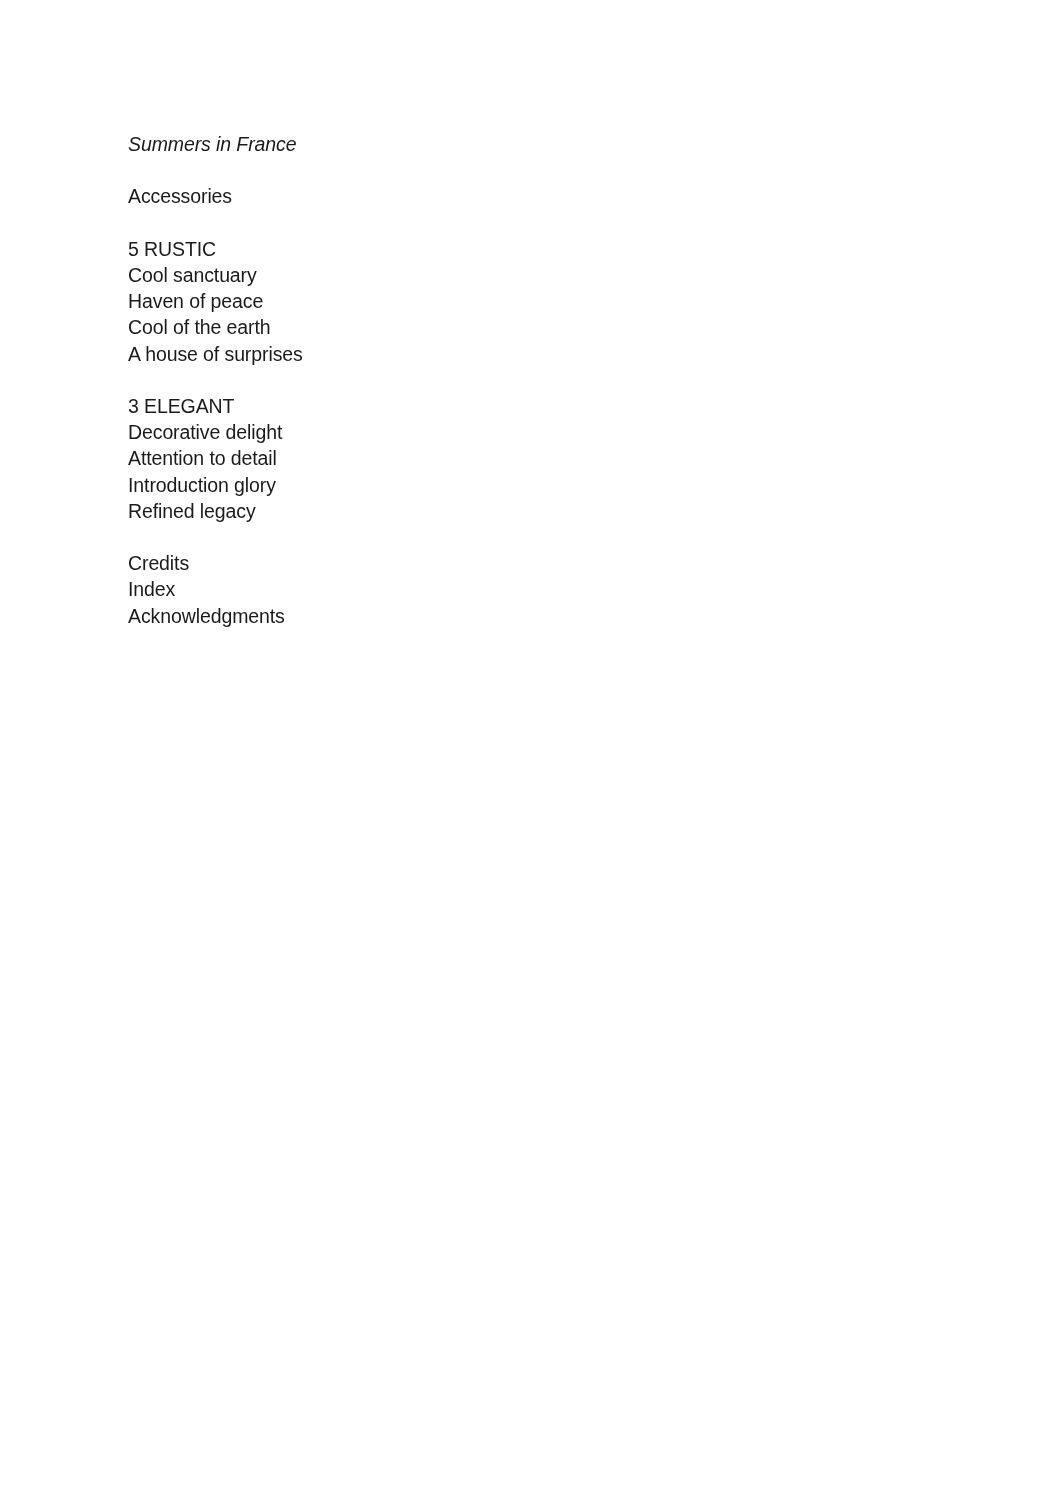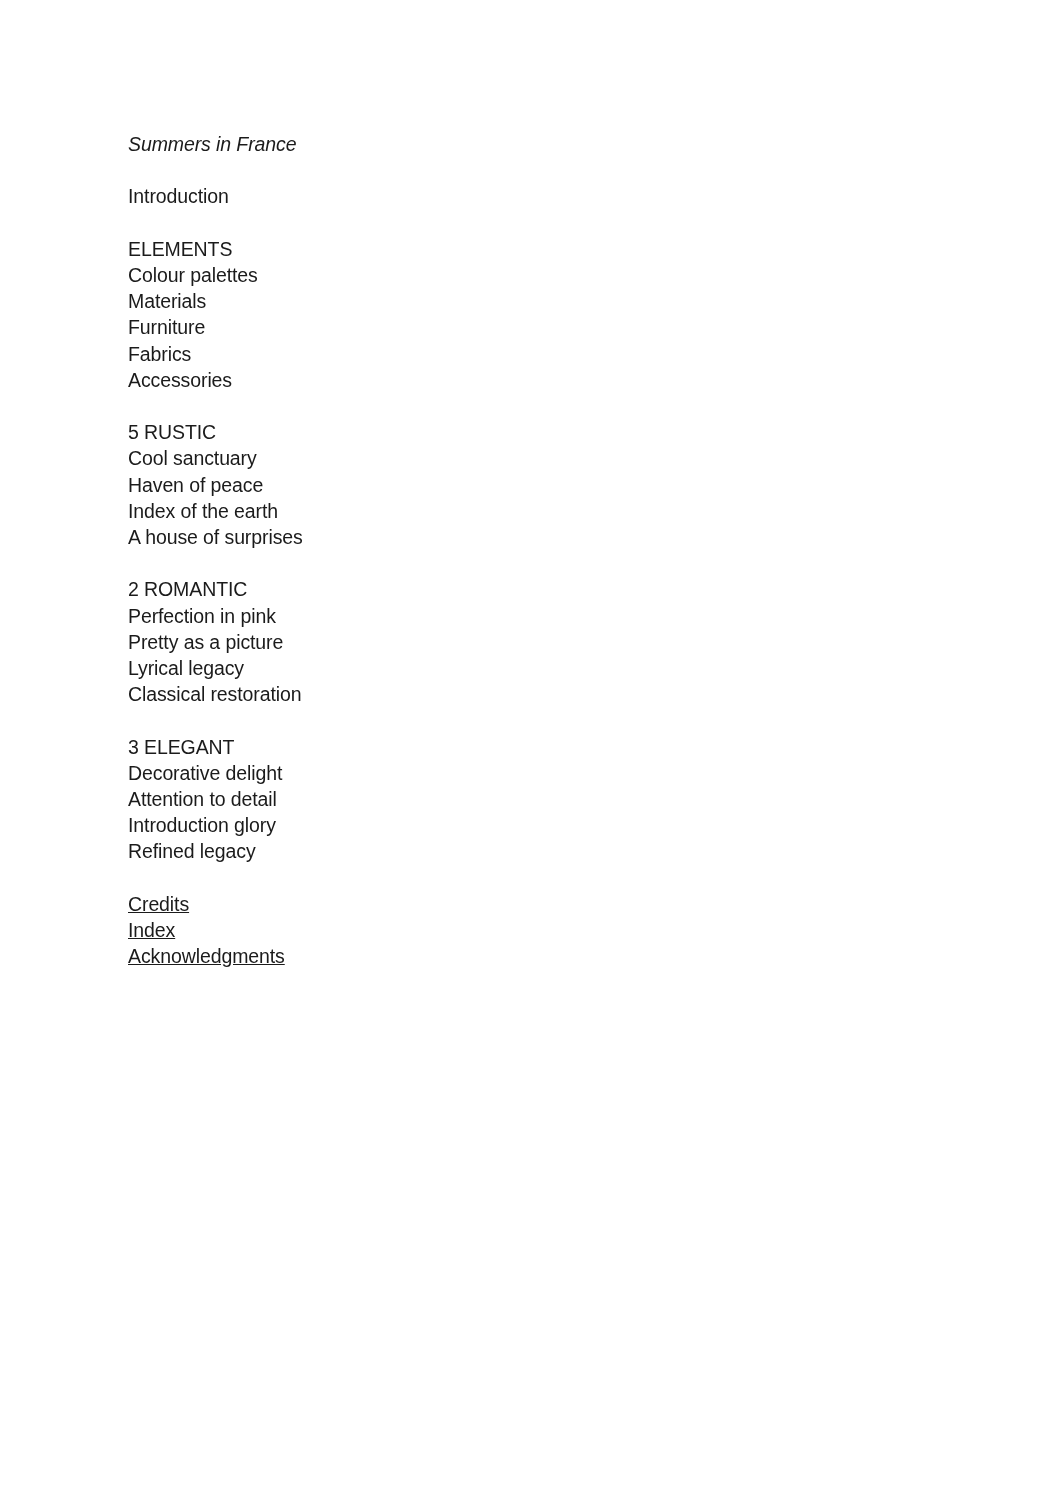--- a/index.html
+++ b/index.html
@@ -29,61 +29,45 @@
     letter-spacing: -0.1px;
   }
   .title {
     font-style: italic;
   }
   .section {
     margin: 0 0 26.2px 0;
   }
   .section:last-child {
     margin-bottom: 10px;
-    text-decoration: underline;
   }
 </style>
 </head>
 <body>
 
 <div class="page">
   <div class="toc">
 
     <div class="section">
       <p class="line title">Summers in France</p>
     </div>
 
     <div class="section">
-      <p class="line">Introduction</p>
+      <p class="line">Accessories</p>
     </div>
 
-    <div class="section">
-      <p class="line">ELEMENTS</p>
-      <p class="line">Colour palettes</p>
-      <p class="line">Materials</p>
-      <p class="line">Furniture</p>
-      <p class="line">Fabrics</p>
-      <p class="line">Accessories</p>
-    </div>
 
     <div class="section">
       <p class="line">5 RUSTIC</p>
       <p class="line">Cool sanctuary</p>
       <p class="line">Haven of peace</p>
-      <p class="line">Index of the earth</p>
+      <p class="line">Cool of the earth</p>
       <p class="line">A house of surprises</p>
     </div>
 
-    <div class="section">
-      <p class="line">2 ROMANTIC</p>
-      <p class="line">Perfection in pink</p>
-      <p class="line">Pretty as a picture</p>
-      <p class="line">Lyrical legacy</p>
-      <p class="line">Classical restoration</p>
-    </div>
 
     <div class="section">
       <p class="line">3 ELEGANT</p>
       <p class="line">Decorative delight</p>
       <p class="line">Attention to detail</p>
       <p class="line">Introduction glory</p>
       <p class="line">Refined legacy</p>
     </div>
 
 

